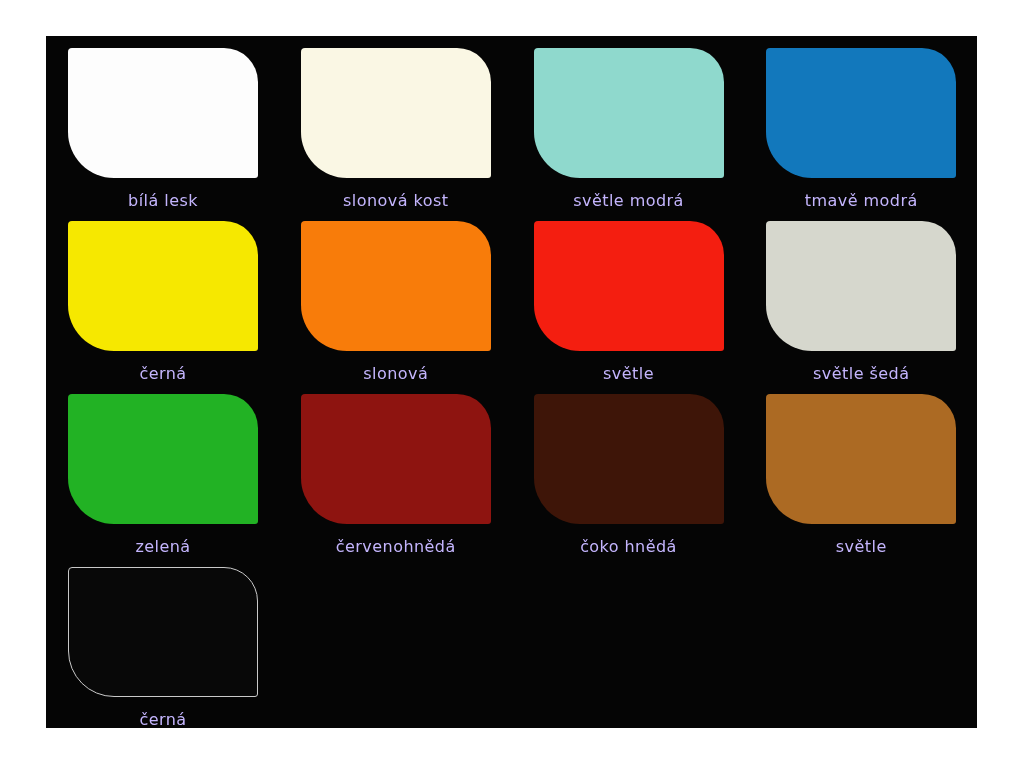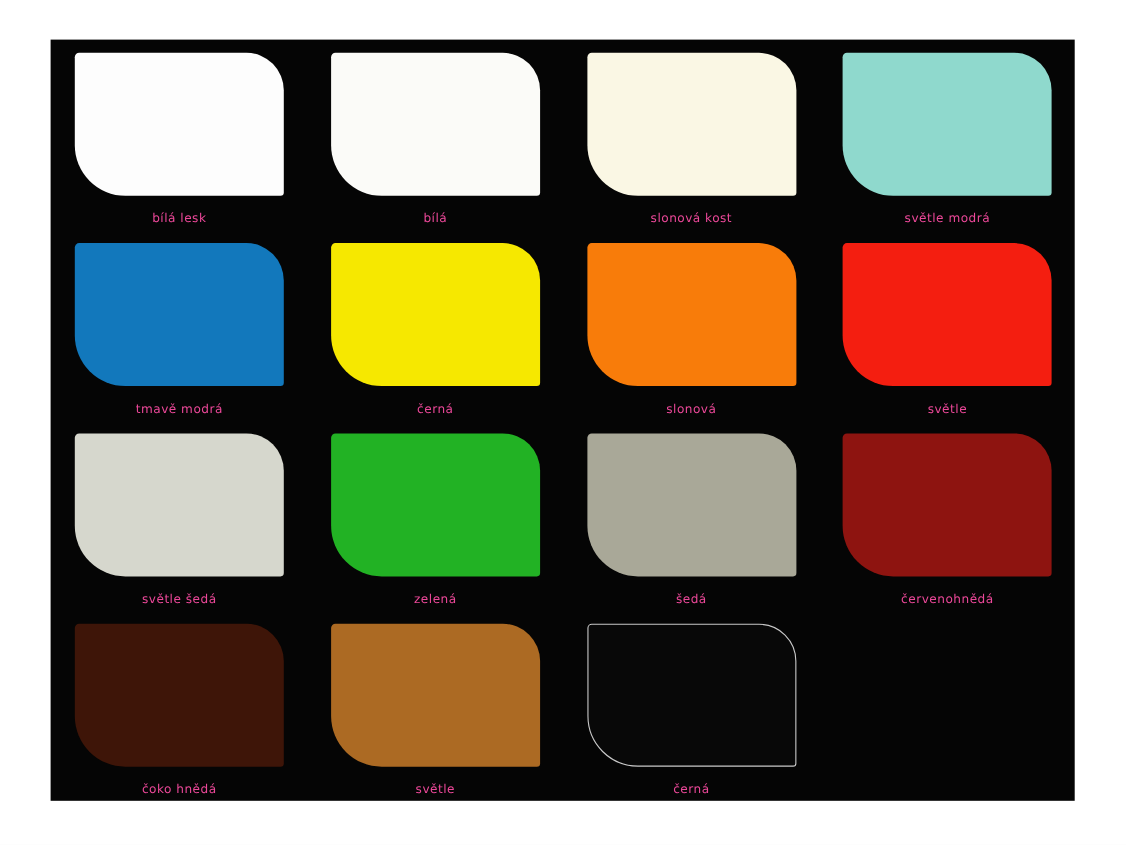--- a/index.html
+++ b/index.html
@@ -66,42 +66,38 @@
     box-sizing: border-box;
   }
 
   .swatch-chip.outlined {
     border: 1px solid #c9c9c9;
   }
 
   .swatch-label {
     width: 190px;
     text-align: center;
-    color: #ec4899;
-    font-size: 11px;
+    color: #c4b5fd;
+    font-size: 16px;
     letter-spacing: 0.45px;
     line-height: 1;
     margin-top: 15px;
     font-family: "DejaVu Sans", sans-serif;
     white-space: nowrap;
   }
 </style>
 </head>
 <body>
 
 <div id="page">
   <div id="palette-panel">
     <div id="swatch-grid">
         <div class="swatch-cell">
           <div class="swatch-chip" style="background-color: rgb(253, 253, 253);"></div>
           <div class="swatch-label">bílá lesk</div>
-        </div>
-        <div class="swatch-cell">
-          <div class="swatch-chip" style="background-color: rgb(251, 251, 248);"></div>
-          <div class="swatch-label">bílá</div>
         </div>
         <div class="swatch-cell">
           <div class="swatch-chip" style="background-color: rgb(250, 247, 228);"></div>
           <div class="swatch-label">slonová kost</div>
         </div>
         <div class="swatch-cell">
           <div class="swatch-chip" style="background-color: rgb(143, 217, 205);"></div>
           <div class="swatch-label">světle modrá</div>
         </div>
         <div class="swatch-cell">
@@ -122,24 +118,20 @@
         </div>
         <div class="swatch-cell">
           <div class="swatch-chip" style="background-color: rgb(214, 215, 205);"></div>
           <div class="swatch-label">světle šedá</div>
         </div>
         <div class="swatch-cell">
           <div class="swatch-chip" style="background-color: rgb(34, 178, 36);"></div>
           <div class="swatch-label">zelená</div>
         </div>
         <div class="swatch-cell">
-          <div class="swatch-chip" style="background-color: rgb(169, 168, 152);"></div>
-          <div class="swatch-label">šedá</div>
-        </div>
-        <div class="swatch-cell">
           <div class="swatch-chip" style="background-color: rgb(142, 20, 16);"></div>
           <div class="swatch-label">červenohnědá</div>
         </div>
         <div class="swatch-cell">
           <div class="swatch-chip" style="background-color: rgb(62, 21, 8);"></div>
           <div class="swatch-label">čoko hnědá</div>
         </div>
         <div class="swatch-cell">
           <div class="swatch-chip" style="background-color: rgb(172, 106, 35);"></div>
           <div class="swatch-label">světle</div>

